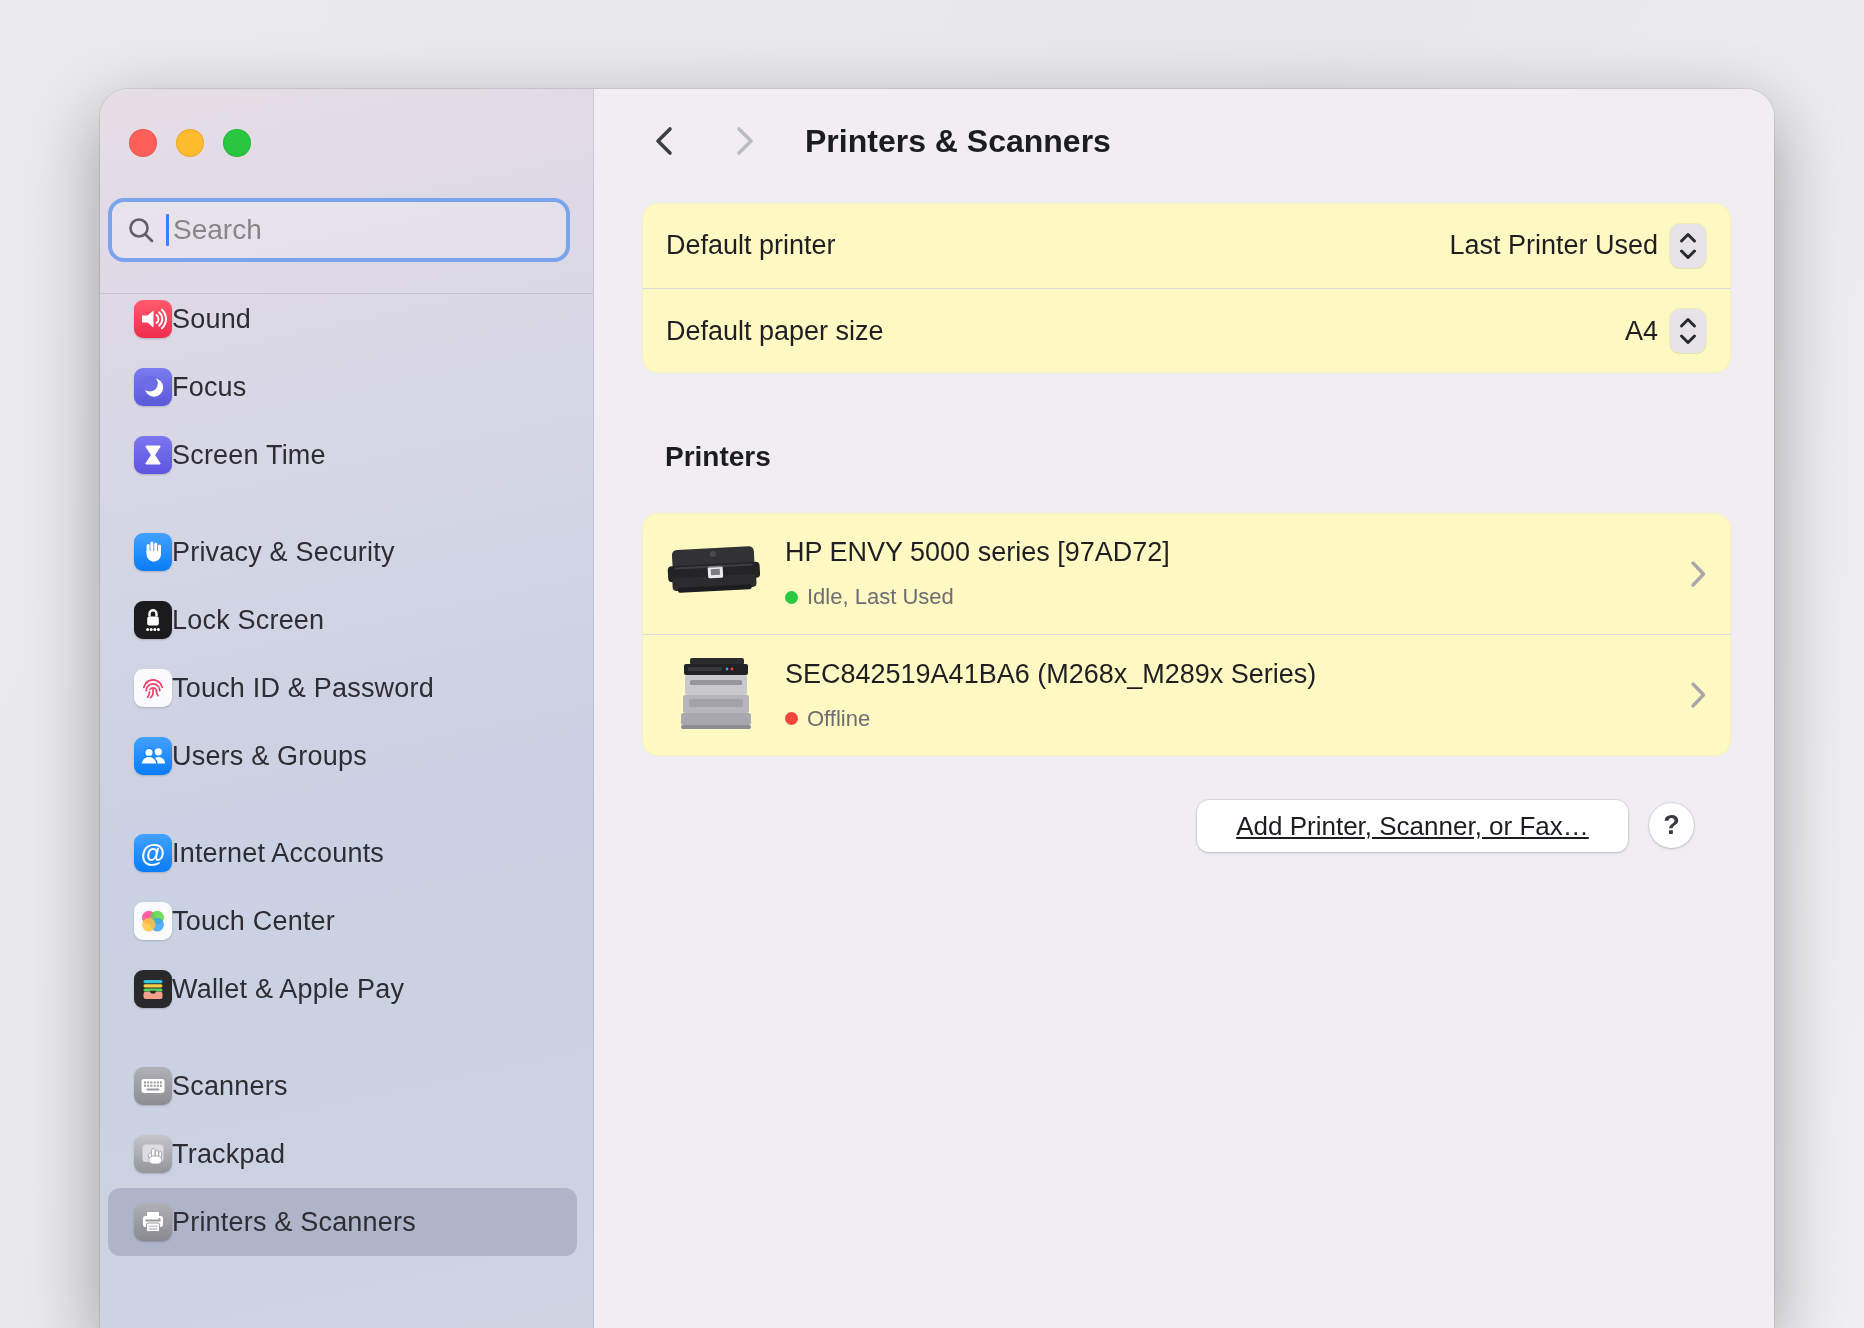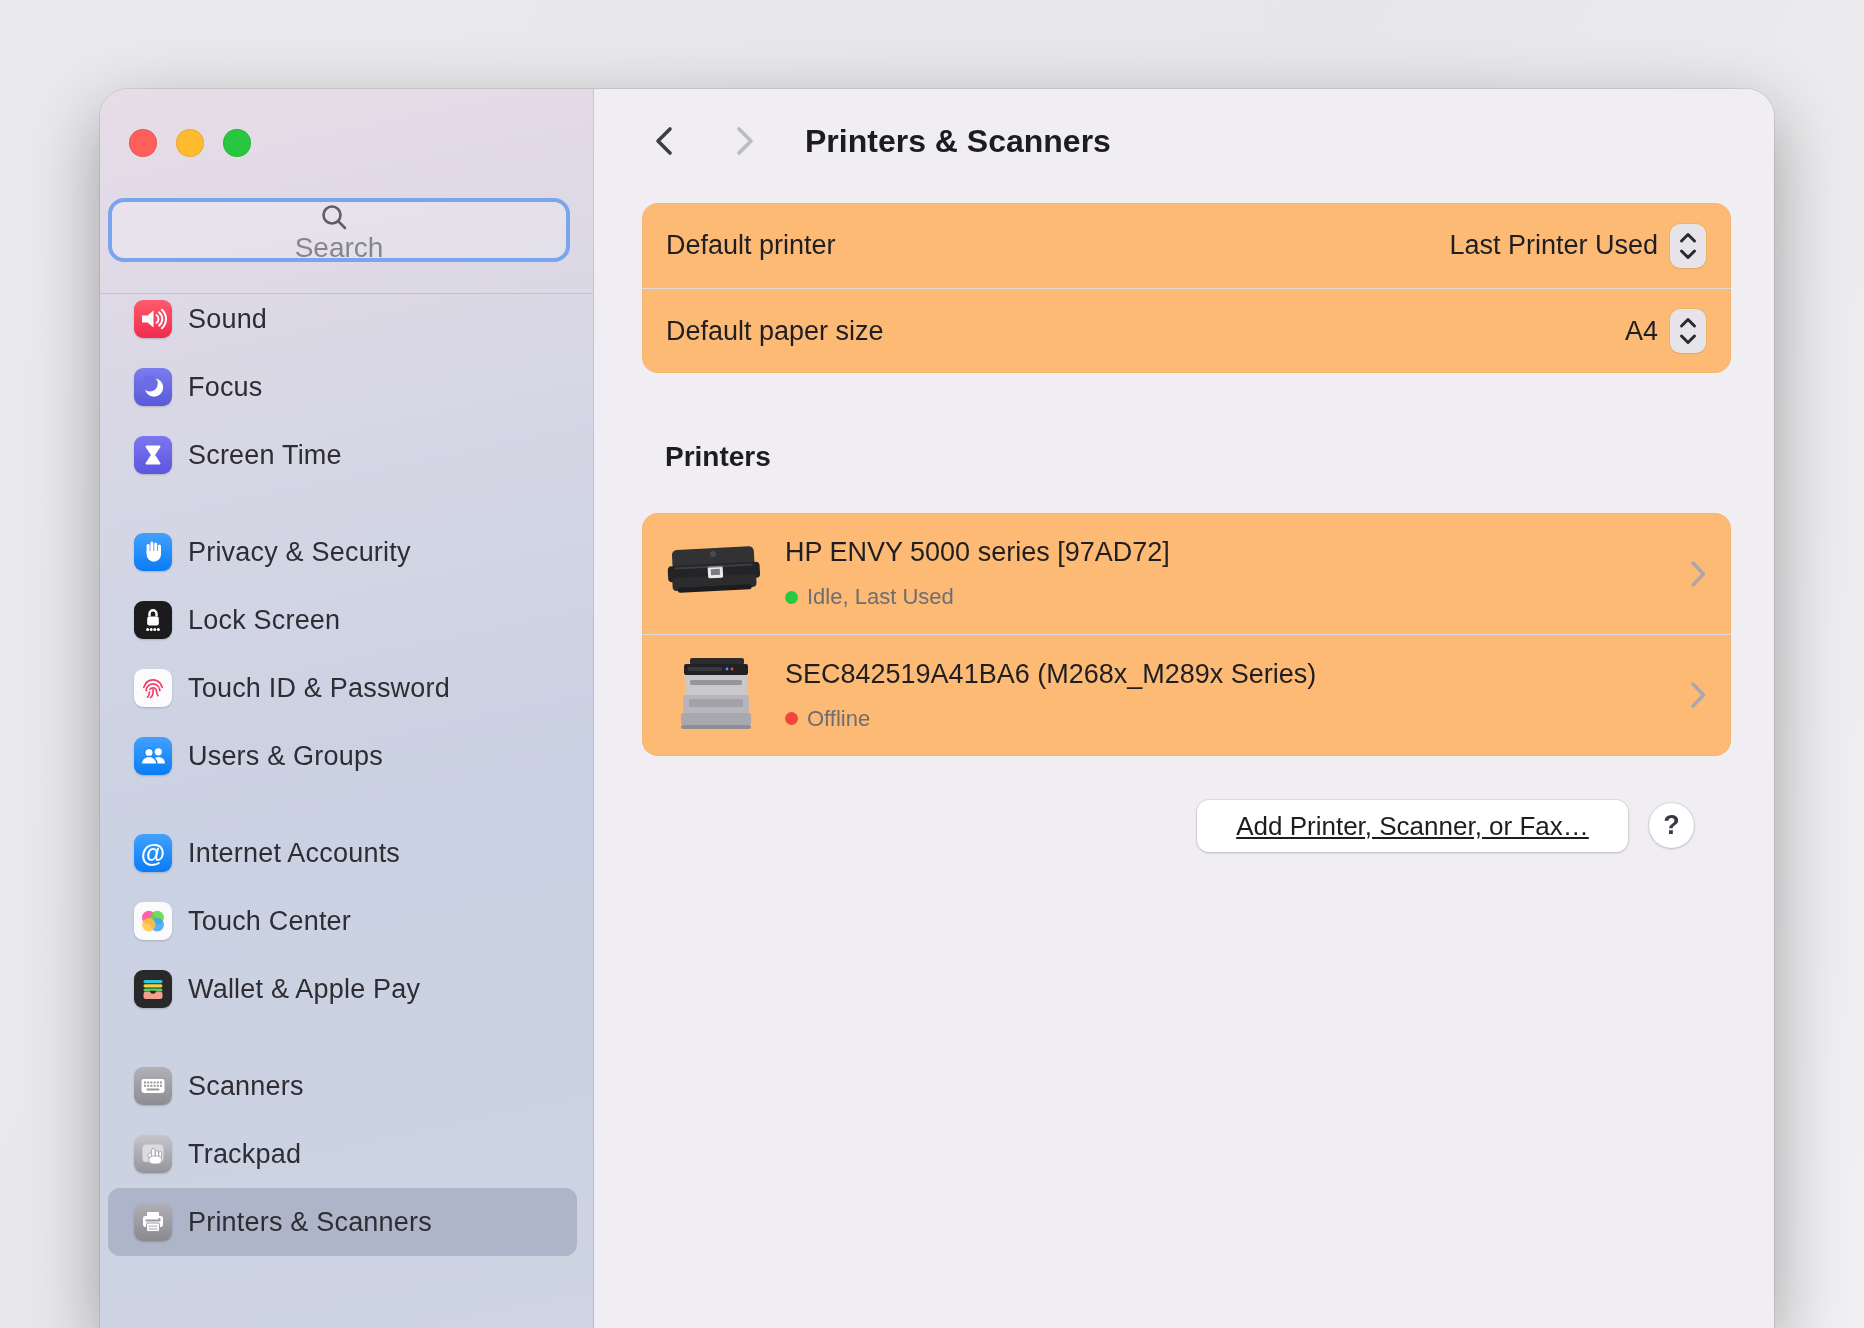--- a/index.html
+++ b/index.html
@@ -26,30 +26,30 @@
   .traffic { position:absolute; top:129px; left:129px; display:flex; gap:19px; }
   .light { width:28px; height:28px; border-radius:50%; }
   .light.red    { background:#fe5f58; box-shadow:inset 0 0 0 1px rgba(0,0,0,.08); }
   .light.yellow { background:#febb2e; box-shadow:inset 0 0 0 1px rgba(0,0,0,.08); }
   .light.green  { background:#29c73f; box-shadow:inset 0 0 0 1px rgba(0,0,0,.08); }
   .traffic { top:40px; left:29px; } 
   .searchbox {
     position:absolute; left:8px; top:109px; width:462px; height:64px;
     border:4px solid #7aa4ec; border-radius:16px;
     background:rgba(255,255,255,.22);
-    display:flex; align-items:center; padding:0 14px;flex-direction:column;
+    display:flex; align-items:center; padding:0 14px;
   }
   .searchbox .mag { flex:0 0 auto; margin-right:10px; }
   .caret { width:3px; height:32px; background:#3c82f7; margin-right:4px; border-radius:1px; }
   .search-ph { font-size:28px; color:#86858c; }
   .side-sep { position:absolute; left:0; right:0; top:204px; height:1px; background:rgba(60,60,75,.14); }
   .side-list { position:absolute; left:8px; right:16px; top:196px; }
   .side-group { margin-bottom:29px; }
   .side-item {
-    height:68px; display:flex; align-items:center; gap:16px;
+    height:68px; display:flex; align-items:center; 
     padding-left:26px; border-radius:12px; cursor:default;
   }
   .side-item.selected { background:rgba(116,123,152,.34); }
   .app-ic {
     width:38px; height:38px; border-radius:9px; flex:0 0 38px;
     display:flex; align-items:center; justify-content:center;
     box-shadow:0 1px 2px rgba(0,0,0,.18);
   }
   .side-label { font-size:27px; color:#2e2d33; letter-spacing:.2px; }
   .ic-sound    { background:linear-gradient(180deg,#ff5b6c,#f02c4e); }
@@ -69,21 +69,21 @@
   .at-glyph { color:#fff; font-size:25px; font-weight:bold; line-height:1; }
   
   .main { position:relative; flex:1; background:#f0eef2; }
   .titlebar { position:absolute; top:0; left:0; right:0; height:104px; display:flex; align-items:center; }
   .nav-btn { width:44px; height:44px; display:flex; align-items:center; justify-content:center; border-radius:8px; }
   .nav-back { position:absolute; left:49px; }
   .nav-fwd  { position:absolute; left:128px; }
   .page-title { position:absolute; left:211px; font-size:32px; font-weight:bold; color:#1d1c20; }
   .card {
     position:absolute; left:48px; width:1089px;
-    background:#fdba74; border-radius:16px;
+    background:#fef9c3; border-radius:16px;
     box-shadow:inset 0 0 0 1px rgba(0,0,0,.03);
   }
   .card1 { top:114px; height:170px; }
   .card2 { top:424px; height:243px; }
   .setting-row {
     height:85px; display:flex; align-items:center;
     padding:0 25px 0 24px;
   }
   .setting-row + .setting-row { border-top:1px solid #dcdadf; }
   .setting-label { font-size:27px; color:#1f1e22; }

